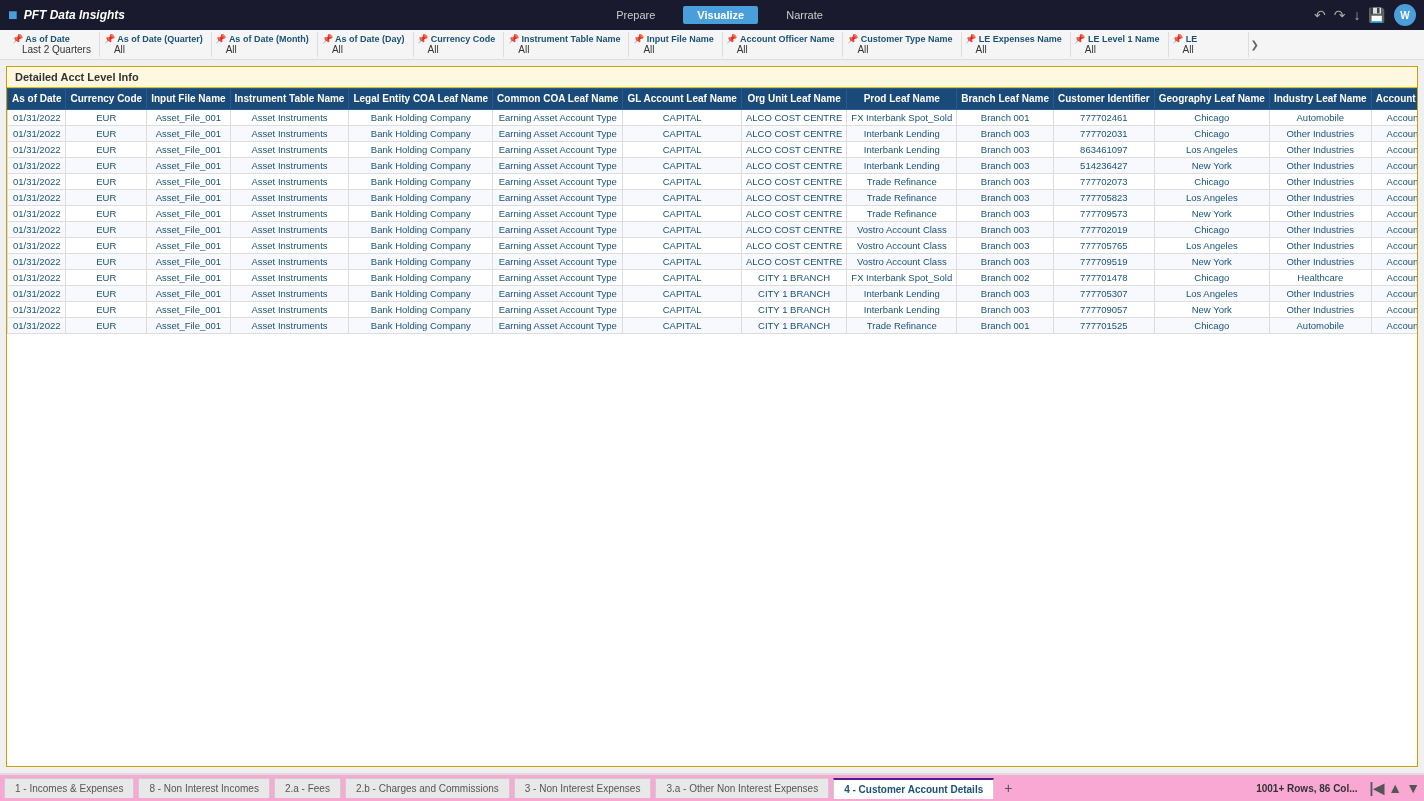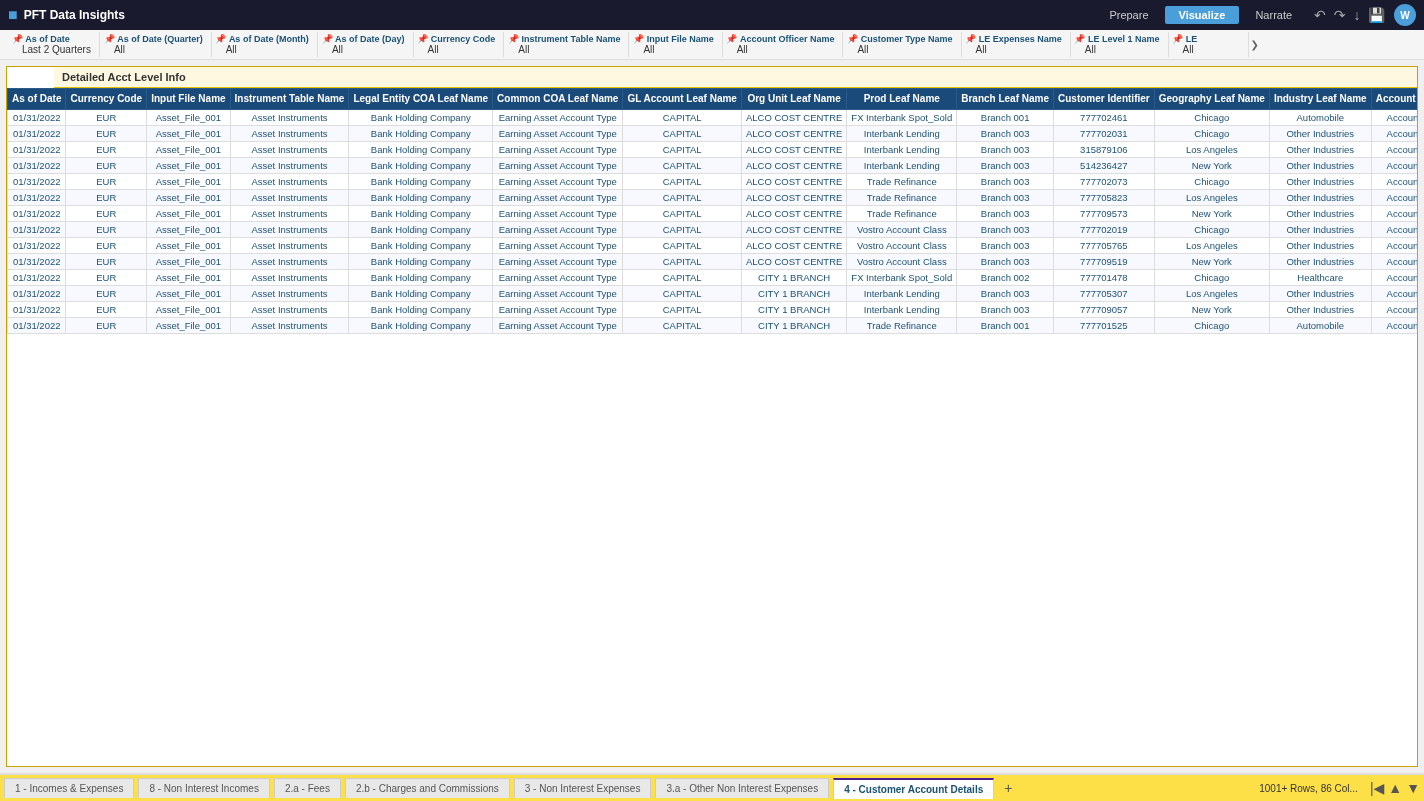--- a/index.html
+++ b/index.html
@@ -10,22 +10,22 @@
       background: #1a1a2e;
       height: 30px;
       display: flex;
       align-items: center;
       padding: 0 8px;
       gap: 8px;
       flex-shrink: 0;
     }
     .top-bar-left { display: flex; align-items: center; gap: 6px; }
     .top-bar-logo { color: #4a9eda; font-size: 16px; font-weight: bold; }
-    .top-bar-title { color: #ffffff; font-size: 12px; font-weight: 600; }
-    .top-bar-center { flex: 1; display: flex; justify-content: flex-end; gap: 2px; }
+    .top-bar-title { color: #ffffff; font-size: 12px; font-weight: 600; font-style: italic; }
+    .top-bar-center { flex: 1; display: flex; justify-content: center; gap: 14px; }
     .top-bar-btn {
       padding: 3px 14px;
       font-size: 11px;
       cursor: pointer;
       border: none;
       border-radius: 2px;
       color: #ccc;
       background: transparent;
     }
     .top-bar-btn.active { background: #4a9eda; color: #fff; font-weight: bold; }
@@ -75,21 +75,20 @@
       flex-direction: column;
       overflow: hidden;
     }
     .table-title {
       background: #fff8e1;
       padding: 4px 8px;
       font-size: 11px;
       font-weight: bold;
       color: #333;
       border-bottom: 1px solid #e0c000;
-      margin-left: 47px;
     }
     .table-scroll-wrapper {
       flex: 1;
       overflow: auto;
       position: relative;
     }
     table {
       border-collapse: collapse;
       width: max-content;
       min-width: 100%;
@@ -114,21 +113,21 @@
       border: 1px solid #ddd;
       text-align: center;
       color: #1a5276;
       font-size: 9.5px;
       white-space: nowrap;
       min-width: 55px;
     }
 
     
     .bottom-tabs {
-      background: #fde047;
+      background: #f9a8d4;
       border-top: 2px solid #ddd;
       display: flex;
       align-items: center;
       padding: 0 4px;
       height: 28px;
       flex-shrink: 0;
       gap: 0;
     }
     .tab {
       padding: 4px 10px;
@@ -141,21 +140,21 @@
       white-space: nowrap;
       margin-right: 2px;
     }
     .tab.active {
       background: white;
       color: #1a5276;
       font-weight: bold;
       border-top: 2px solid #4c1d95;
     }
     .tab-add { padding: 4px 8px; font-size: 14px; color: #555; cursor: pointer; background: none; border: none; }
-    .bottom-right { margin-left: auto; display: flex; align-items: center; gap: 4px; font-size: 10px; color: #555; }
+    .bottom-right { margin-left: auto; display: flex; align-items: center; gap: 4px; font-size: 10px; color: #555; font-weight: bold; }
     .bottom-right-icon { font-size: 14px; cursor: pointer; color: #555; }
     .row-count { font-size: 10px; color: #333; margin-right: 8px; }
   </style>
 </head>
 <body>
 
 <div class="top-bar">
   <div class="top-bar-left">
     <span class="top-bar-logo">■</span>
     <span class="top-bar-title">PFT Data Insights</span>
@@ -322,21 +321,21 @@
               <td>01/31/2022</td>
               <td>EUR</td>
               <td>Asset_File_001</td>
               <td>Asset Instruments</td>
               <td>Bank Holding Company</td>
               <td>Earning Asset Account Type</td>
               <td>CAPITAL</td>
               <td>ALCO COST CENTRE</td>
               <td>Interbank Lending</td>
               <td>Branch 003</td>
-              <td>315879106</td>
+              <td>863461097</td>
               <td>Los Angeles</td>
               <td>Other Industries</td>
               <td>Account Officer 001</td>
             </tr>
             <tr>
               <td>01/31/2022</td>
               <td>EUR</td>
               <td>Asset_File_001</td>
               <td>Asset Instruments</td>
               <td>Bank Holding Company</td>

